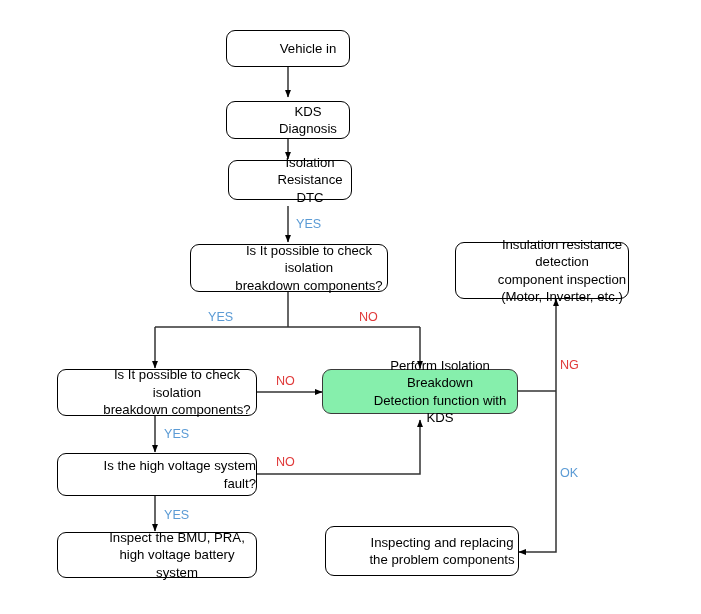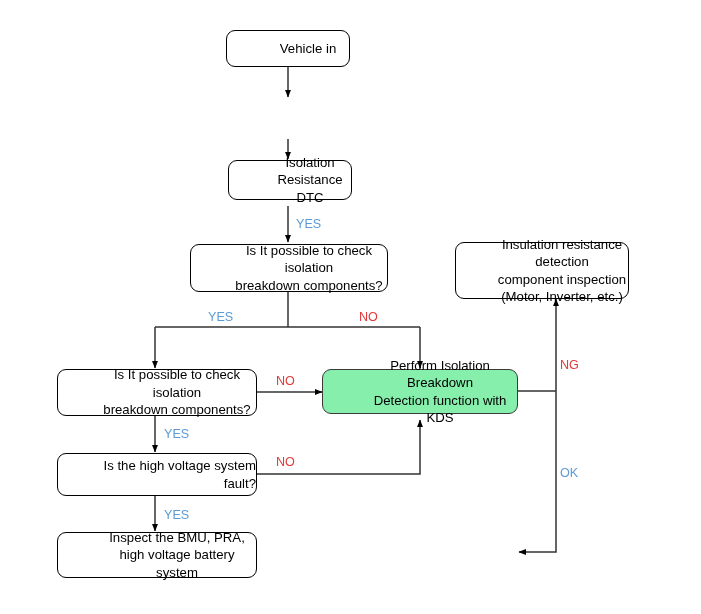--- a/index.html
+++ b/index.html
@@ -101,20 +101,23 @@
       <line x1="556" y1="391" x2="556" y2="299" marker-end="url(#arrowhead)"></line>
 
       <polyline points="556,391 556,552 519,552" marker-end="url(#arrowhead)"></polyline>
     </g>
   </svg>
 
   <div class="node" style="left:226px; top:30px; width:124px; height:37px;">
     <span>Vehicle in</span>
   </div>
 
+  <div class="node" style="left:226px; top:101px; width:124px; height:38px;">
+    <span>KDS Diagnosis</span>
+  </div>
 
   <div class="node" style="left:228px; top:160px; width:124px; height:40px;">
     <span>Isolation
 Resistance DTC</span>
   </div>
 
   <div class="node" style="left:190px; top:244px; width:198px; height:48px;">
     <span>Is It possible to check isolation
 breakdown components?</span>
   </div>
@@ -137,20 +140,24 @@
 
   <div class="node left-align" style="left:57px; top:453px; width:200px; height:43px;">
     <span>Is the high voltage system fault?</span>
   </div>
 
   <div class="node" style="left:57px; top:532px; width:200px; height:46px;">
     <span>Inspect the BMU, PRA,
 high voltage battery system</span>
   </div>
 
+  <div class="node" style="left:325px; top:526px; width:194px; height:50px;">
+    <span>Inspecting and replacing
+the problem components</span>
+  </div>
 
   <div class="edge-label yes" style="left:296px; top:218px;">YES</div>
 
   <div class="edge-label yes" style="left:208px; top:311px;">YES</div>
 
   <div class="edge-label no" style="left:359px; top:311px;">NO</div>
 
   <div class="edge-label no" style="left:276px; top:375px;">NO</div>
 
   <div class="edge-label yes" style="left:164px; top:428px;">YES</div>

